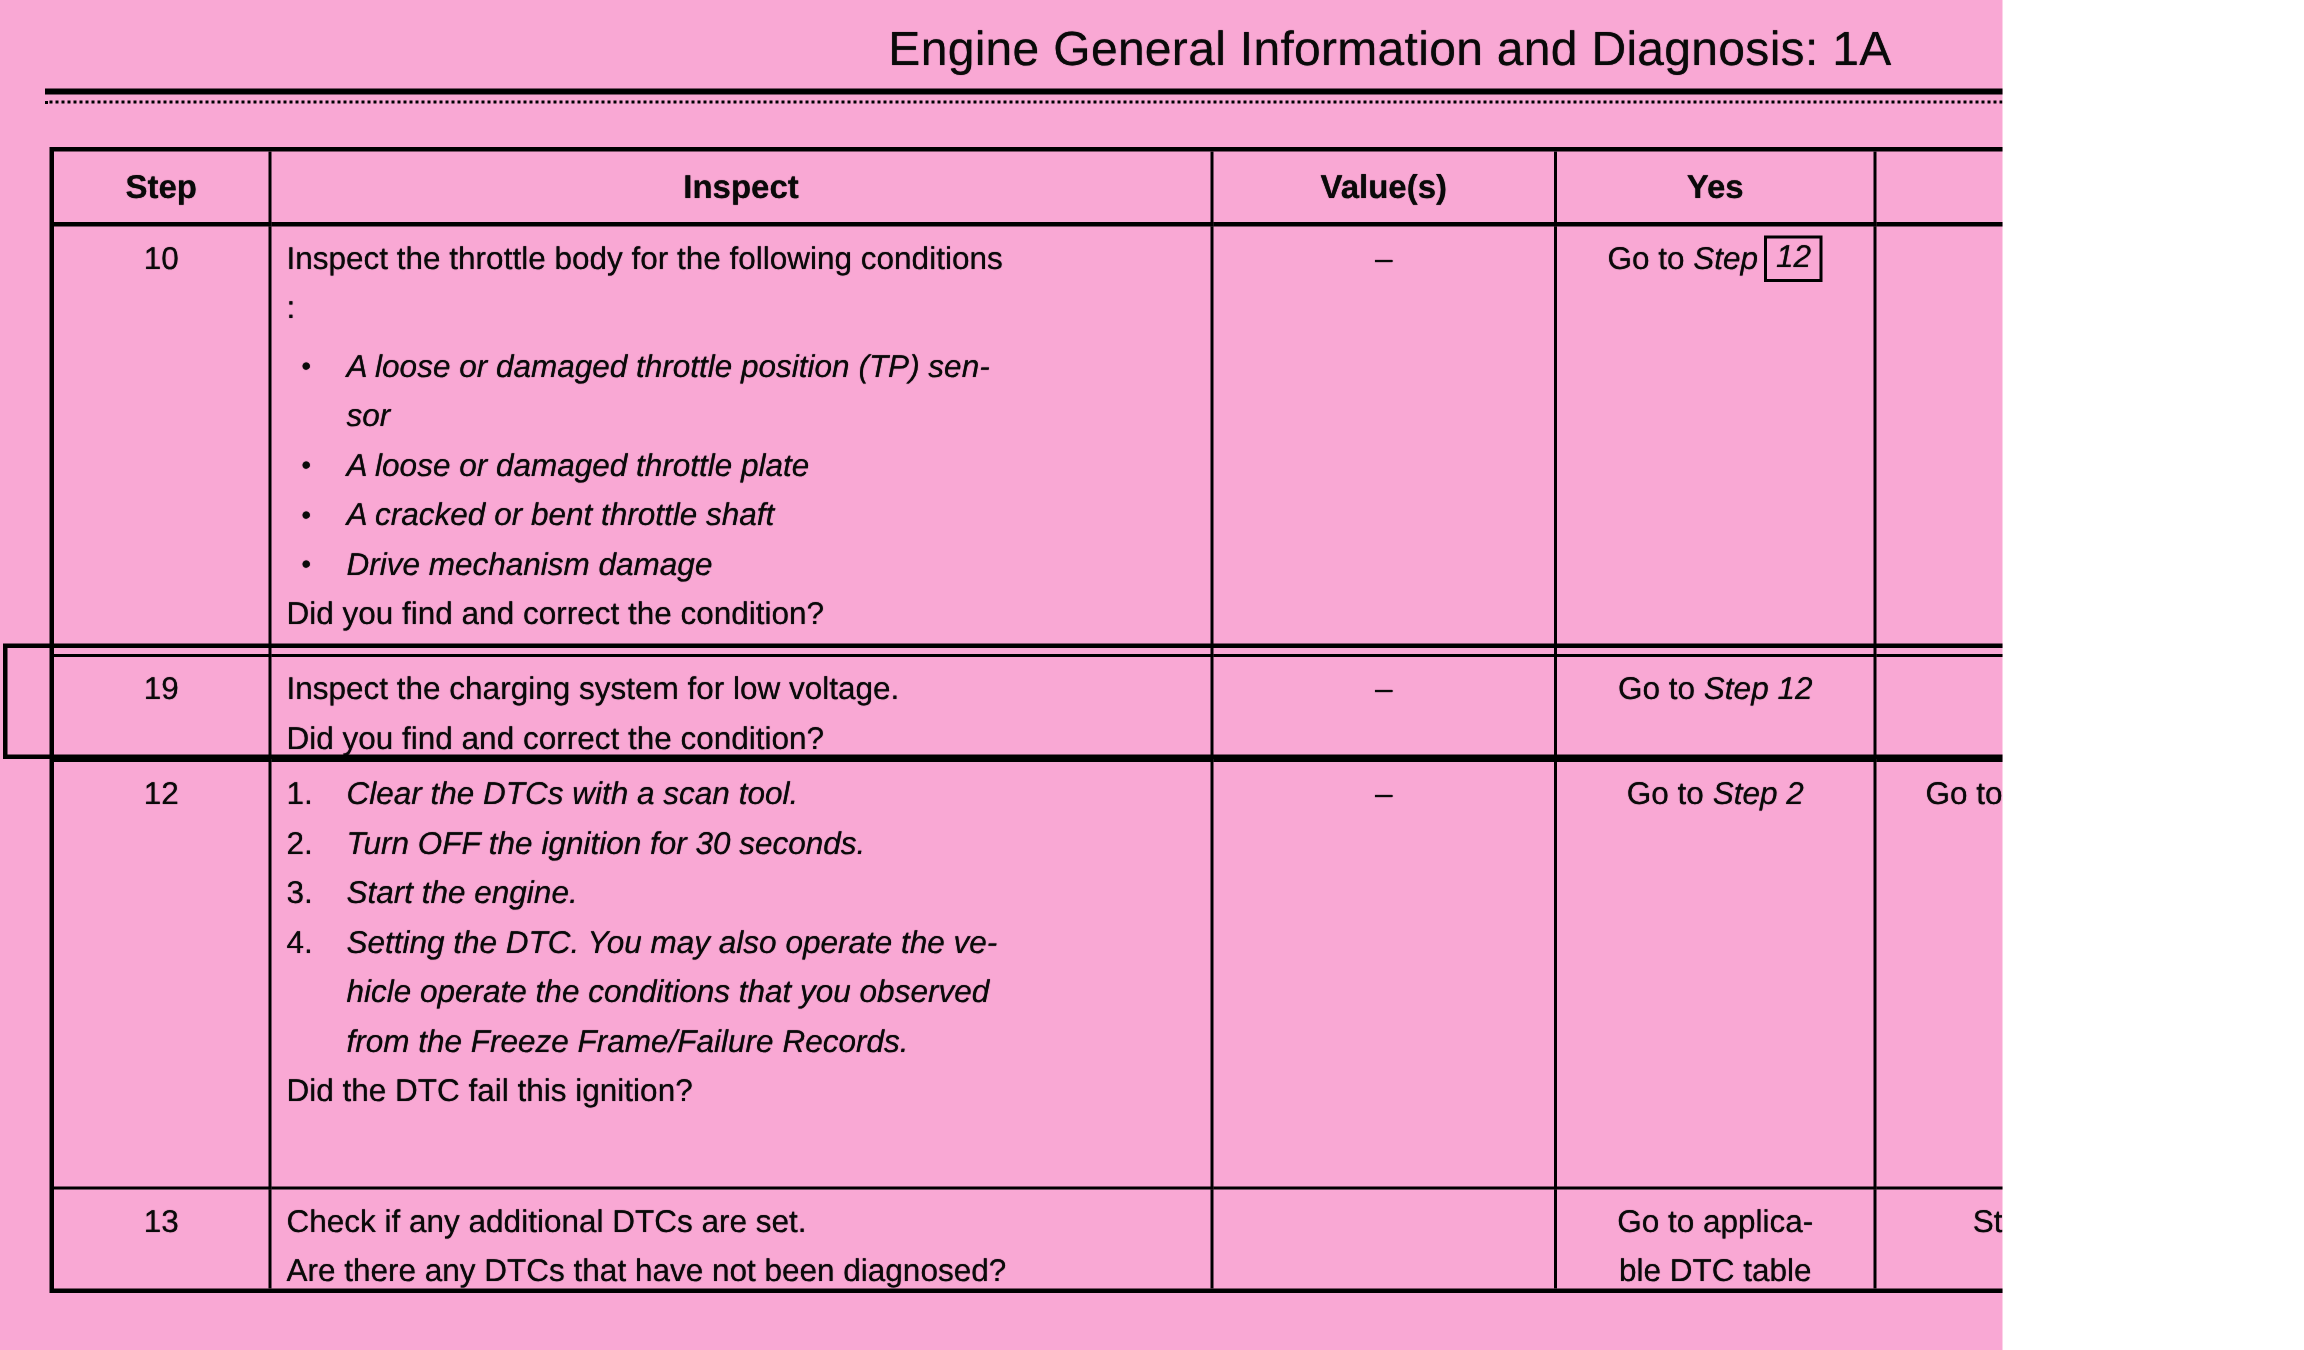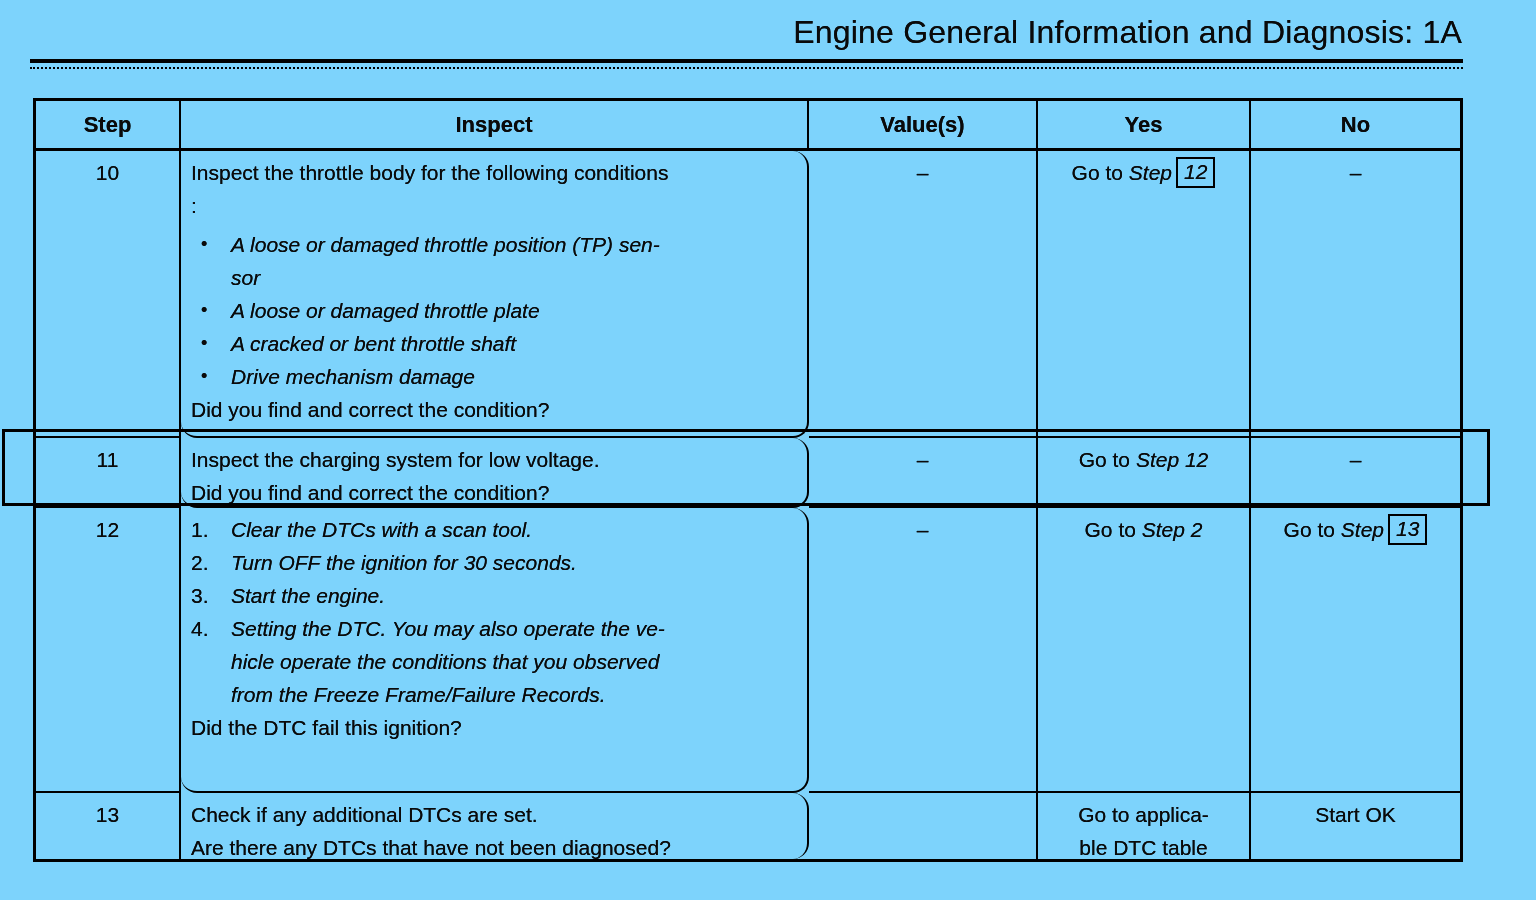--- a/index.html
+++ b/index.html
@@ -1,18 +1,18 @@
 <!DOCTYPE html>
 <html><head>
 <meta charset="utf-8">
 <style>
   * { margin:0; padding:0; box-sizing:border-box; }
   html,body { background:#ffffff; }
   .stage {
-    position:relative; width:1536px; height:900px; background:#7dd3fc;
+    position:relative; width:1335px; height:900px; background:#f9a8d4;
     font-family:"Liberation Sans", sans-serif; color:#0a0a0a; overflow:hidden;
     text-shadow:0 0 0.6px rgba(0,0,0,0.85);
   }
   .page-title {
     position:absolute; top:14px; right:74px;
     font-size:32px; letter-spacing:0.2px; white-space:nowrap;
   }
   .title-rule {
     position:absolute; left:30px; top:59px; width:1433px; height:10px;
     border-top:4px solid #000; border-bottom:2px dotted #000;
@@ -28,21 +28,21 @@
     border-right:2px solid #000; border-bottom:2px solid #000;
     font-size:21px; line-height:33px; padding:5px 10px; overflow:hidden;
   }
   .cell.last-col { border-right:none; }
   .cell.last-row { border-bottom:none; }
   .head {
     font-weight:bold; font-size:22px; border-bottom:3px solid #000;
     display:flex; align-items:center; justify-content:center; padding:0;
   }
   .c-step   { text-align:center; }
-  .c-action { padding-right:12px;border-radius:16px; }
+  .c-action { padding-right:12px; }
   .c-center { text-align:center; }
   .line { white-space:nowrap; }
   .li { display:flex; }
   .li .marker { flex:0 0 40px; }
   .li .marker.bullet { padding-left:10px; font-size:18px; }
   .li .litext { flex:1;font-style:italic; }
   .list-gap { margin-top:6px; }
   .it { font-style:italic; }
   .linkbox {
     display:inline-block; border:2px solid #000; padding:1px 6px 3px;
@@ -94,21 +94,21 @@
       </div>
       <div class="line">Did you find and correct the condition?</div>
     </div>
     <div class="cell c-center">–</div>
     <div class="cell c-center">
       <span>Go to</span>
       <span class="it">Step</span><span class="linkbox"><span class="it">12</span></span>
     </div>
     <div class="cell c-center last-col">–</div>
 
-    <div class="cell c-step">11</div>
+    <div class="cell c-step">19</div>
     <div class="cell c-action">
       <div class="line">Inspect the charging system for low voltage.</div>
       <div class="line">Did you find and correct the condition?</div>
     </div>
     <div class="cell c-center">–</div>
     <div class="cell c-center">
       <span>Go to</span>
       <span class="it">Step 12</span>
     </div>
     <div class="cell c-center last-col">–</div>

